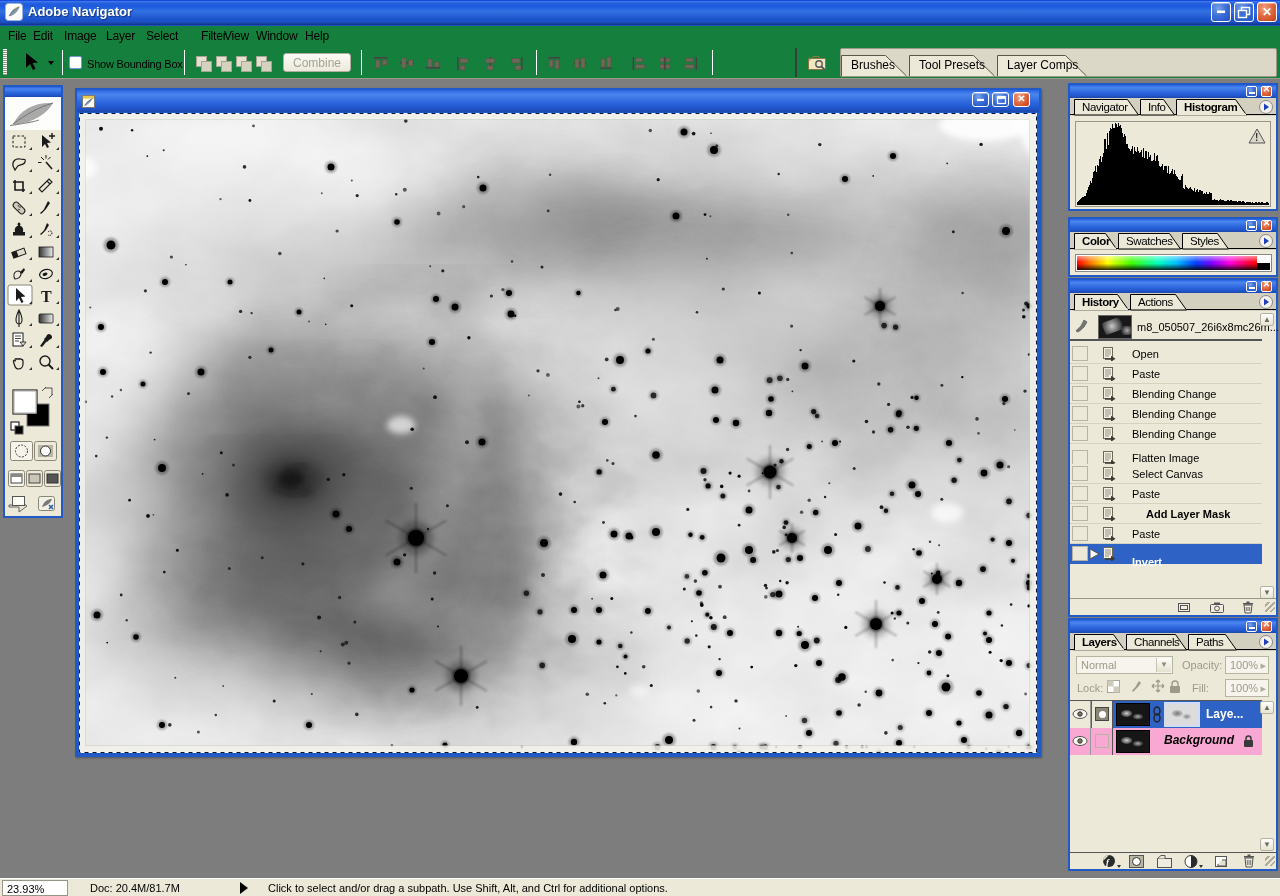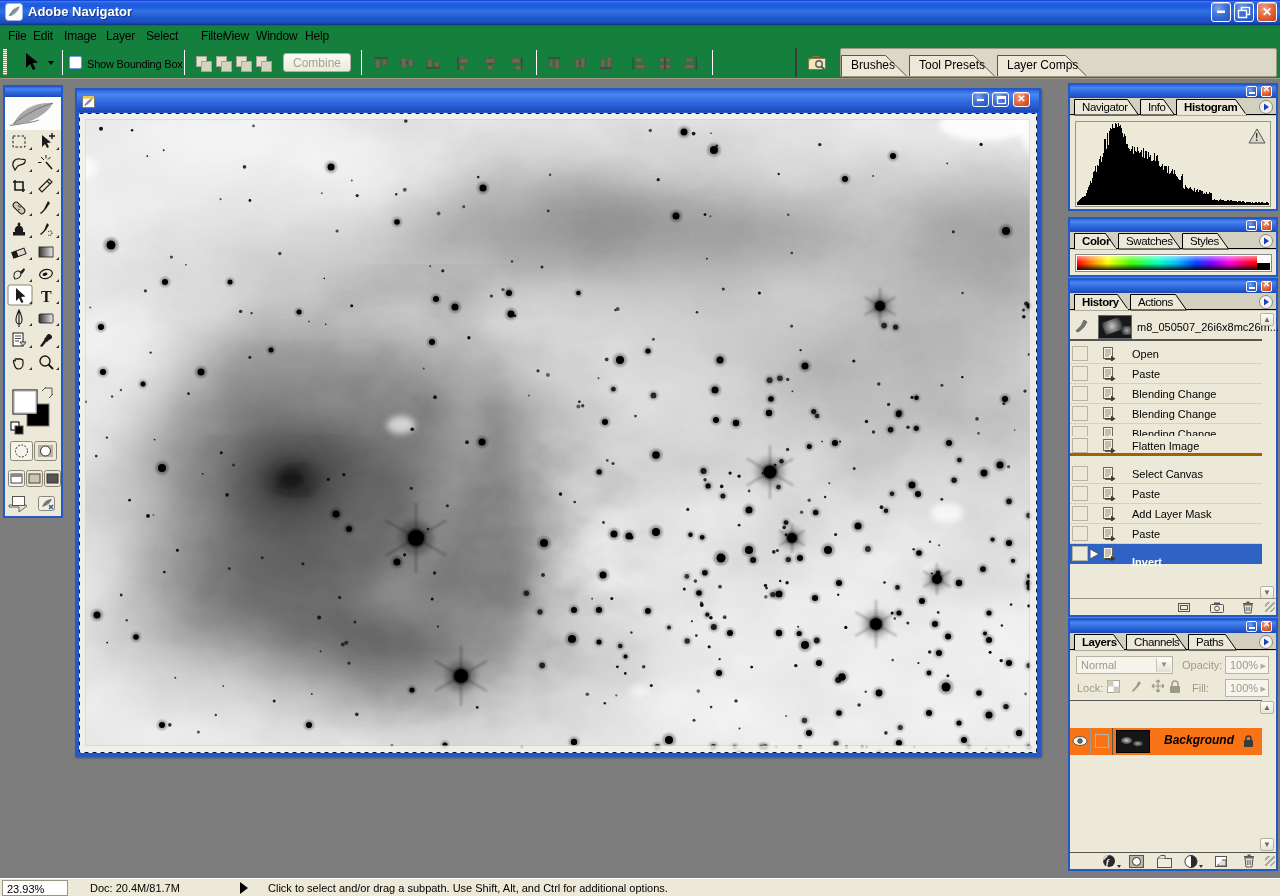--- a/index.html
+++ b/index.html
@@ -1259,21 +1259,21 @@
     </div>
     <div class="abs" style="left:0;top:144px;width:192px;height:20px;background:#ece9d8;border-bottom:1px solid #d6d2c0">
       <div class="abs" style="left:2px;top:2px;width:16px;height:15px;background:#ece9d8;border:1px solid #b8b4a2"></div>
       <div class="abs" style="left:31px;top:2px;width:17px;height:15px"><svg width="17" height="15" viewBox="0 0 17 15">
           <rect x="2.5" y="1.5" width="9" height="11" fill="#f4f1e4" stroke="#6b6857"></rect>
           <path d="M4 4 h6 M4 6 h6 M4 8 h6 M4 10 h4" stroke="#8a8775" stroke-width="0.9"></path>
           <path d="M4 12.2 L10 12.2 L10 9.8 L14.5 12.8 L10 15.8 L10 13.8 L4 13.8 Z" fill="#3b3b33"></path>
         </svg></div>
       <div class="abs" style="left:62px;top:4px;font-size:11px;color:#000;font-weight:normal">Blending Change</div>
     </div>
-    <div class="abs" style="left:0;top:156px;width:192px;height:20px;background:#ece9d8;border-bottom:3px solid #a16207">
+    <div class="abs" style="left:0;top:168px;width:192px;height:20px;background:#ece9d8;border-bottom:3px solid #a16207">
       <div class="abs" style="left:2px;top:2px;width:16px;height:15px;background:#ece9d8;border:1px solid #b8b4a2"></div>
       <div class="abs" style="left:31px;top:2px;width:17px;height:15px"><svg width="17" height="15" viewBox="0 0 17 15">
           <rect x="2.5" y="1.5" width="9" height="11" fill="#f4f1e4" stroke="#6b6857"></rect>
           <path d="M4 4 h6 M4 6 h6 M4 8 h6 M4 10 h4" stroke="#8a8775" stroke-width="0.9"></path>
           <path d="M4 12.2 L10 12.2 L10 9.8 L14.5 12.8 L10 15.8 L10 13.8 L4 13.8 Z" fill="#3b3b33"></path>
         </svg></div>
       <div class="abs" style="left:62px;top:4px;font-size:11px;color:#000;font-weight:normal">Flatten Image</div>
     </div>
     <div class="abs" style="left:0;top:184px;width:192px;height:20px;background:#ece9d8;border-bottom:1px solid #d6d2c0">
       <div class="abs" style="left:2px;top:2px;width:16px;height:15px;background:#ece9d8;border:1px solid #b8b4a2"></div>
@@ -1293,21 +1293,21 @@
         </svg></div>
       <div class="abs" style="left:62px;top:4px;font-size:11px;color:#000;font-weight:normal">Paste</div>
     </div>
     <div class="abs" style="left:0;top:224px;width:192px;height:20px;background:#ece9d8;border-bottom:1px solid #d6d2c0">
       <div class="abs" style="left:2px;top:2px;width:16px;height:15px;background:#ece9d8;border:1px solid #b8b4a2"></div>
       <div class="abs" style="left:31px;top:2px;width:17px;height:15px"><svg width="17" height="15" viewBox="0 0 17 15">
           <rect x="2.5" y="1.5" width="9" height="11" fill="#f4f1e4" stroke="#6b6857"></rect>
           <path d="M4 4 h6 M4 6 h6 M4 8 h6 M4 10 h4" stroke="#8a8775" stroke-width="0.9"></path>
           <path d="M4 12.2 L10 12.2 L10 9.8 L14.5 12.8 L10 15.8 L10 13.8 L4 13.8 Z" fill="#3b3b33"></path>
         </svg></div>
-      <div class="abs" style="left:62px;top:4px;font-size:11px;color:#000;font-weight:normal">Add Layer Mask</div>
+      <div class="abs" style="left:76px;top:4px;font-size:11px;color:#000;font-weight:bold">Add Layer Mask</div>
     </div>
     <div class="abs" style="left:0;top:244px;width:192px;height:20px;background:#ece9d8;border-bottom:1px solid #d6d2c0">
       <div class="abs" style="left:2px;top:2px;width:16px;height:15px;background:#ece9d8;border:1px solid #b8b4a2"></div>
       <div class="abs" style="left:31px;top:2px;width:17px;height:15px"><svg width="17" height="15" viewBox="0 0 17 15">
           <rect x="2.5" y="1.5" width="9" height="11" fill="#f4f1e4" stroke="#6b6857"></rect>
           <path d="M4 4 h6 M4 6 h6 M4 8 h6 M4 10 h4" stroke="#8a8775" stroke-width="0.9"></path>
           <path d="M4 12.2 L10 12.2 L10 9.8 L14.5 12.8 L10 15.8 L10 13.8 L4 13.8 Z" fill="#3b3b33"></path>
         </svg></div>
       <div class="abs" style="left:62px;top:4px;font-size:11px;color:#000;font-weight:normal">Paste</div>
     </div>
@@ -1373,21 +1373,41 @@
 <rect x="1.5" y="2.5" width="12" height="12" fill="#fff" stroke="#aaa594"></rect>
 <path d="M1.5 2.5 h6 v6 h-6 Z M7.5 8.5 h6 v6 h-6 Z" fill="#cfcbba"></path>
 <path d="M26 13 C28 10,30 9,31 6 L33 3 L35 5 L32 9 C30 11,29 12,27 14 Z" fill="#9d9a8a"></path>
 <path d="M52 2 v12 M46 8 h12 M52 2 l-2 2 M52 2 l2 2 M52 14 l-2 -2 M52 14 l2 -2 M46 8 l2 -2 M46 8 l2 2 M58 8 l-2 -2 M58 8 l-2 2" stroke="#9d9a8a" stroke-width="1.2" fill="none"></path>
 <rect x="64" y="8" width="10" height="7" rx="1" fill="#9d9a8a"></rect>
       <path d="M66 8 v-2 a3 3 0 0 1 6 0 v2" fill="none" stroke="#9d9a8a" stroke-width="1.4"></path>
     </svg>
     <div class="abs gray" style="left:122px;top:62px;font-size:11px">Fill:</div>
     <div class="abs" style="left:155px;top:59px;width:44px;height:18px;background:#f6f4ec;border:1px solid #b8b4a2;color:#9d9a8a;padding:2px 4px;font-size:11px">100%<span class="abs" style="right:2px;top:2px;color:#b0ac9a">▸</span></div>
     <div class="abs" style="left:0;top:80px;width:192px;height:54px;border-top:1px solid #555;border-bottom:1px solid #888">
-      <div class="abs" style="left:0;top:27px;width:192px;height:27px;background:#f97316">
+      <div class="abs" style="left:0;top:0;width:192px;height:27px;background:#2e63c5">
+        <div class="abs" style="left:0;top:0;width:21px;height:27px;background:#ece9d8;border-right:1px solid #999">
+          <svg width="16" height="10" style="position:absolute;left:2px;top:8px">
+            <ellipse cx="8" cy="5" rx="7" ry="4.5" fill="#f8f6ee" stroke="#555"></ellipse>
+            <circle cx="8" cy="5" r="2.2" fill="#7a7664" stroke="#333"></circle>
+          </svg>
+        </div>
+        <div class="abs" style="left:22px;top:0;width:21px;height:27px;background:#ece9d8;border-right:1px solid #555">
+          <div class="abs" style="left:3px;top:6px;width:14px;height:14px;background:#8a8675;border:1px solid #444">
+            <div class="abs" style="left:3px;top:3px;width:7px;height:7px;background:#fff;border-radius:50%"></div>
+          </div>
+        </div>
+        <div class="abs" style="left:46px;top:2px;width:34px;height:23px;border:1px solid #000;background:#161616;background-image:radial-gradient(8px 5px at 30% 45%,#cfcfcf,#555 60%,transparent 75%),radial-gradient(7px 4px at 65% 60%,#aaa,#444 60%,transparent 80%)"></div>
+        <svg class="abs" style="left:82px;top:5px" width="10" height="17">
+          <ellipse cx="5" cy="5" rx="3" ry="4" fill="none" stroke="#222" stroke-width="1.4"></ellipse>
+          <ellipse cx="5" cy="12" rx="3" ry="4" fill="none" stroke="#222" stroke-width="1.4"></ellipse>
+        </svg>
+        <div class="abs" style="left:94px;top:1px;width:36px;height:25px;border:2px solid #cfdcf4;background:#dcdcdc;background-image:radial-gradient(8px 5px at 35% 45%,#777,#bbb 60%,transparent 75%),radial-gradient(6px 4px at 65% 60%,#888,transparent 80%)"></div>
+        <div class="abs" style="left:136px;top:6px;color:#fff;font-weight:bold;font-size:12px">Laye...</div>
+      </div>
+      <div class="abs" style="left:0;top:27px;width:192px;height:27px;background:#f9a8d4">
         <div class="abs" style="left:0;top:0;width:21px;height:27px;border-right:1px solid #999">
           <svg width="16" height="10" style="position:absolute;left:2px;top:8px">
             <ellipse cx="8" cy="5" rx="7" ry="4.5" fill="#f8f6ee" stroke="#555"></ellipse>
             <circle cx="8" cy="5" r="2.2" fill="#7a7664" stroke="#333"></circle>
           </svg>
         </div>
         <div class="abs" style="left:22px;top:0;width:21px;height:27px;border-right:1px solid #555">
           <div class="abs" style="left:3px;top:6px;width:14px;height:14px;border:1px solid #b8b4a2"></div>
         </div>
         <div class="abs" style="left:46px;top:2px;width:34px;height:23px;border:1px solid #000;background:#161616;background-image:radial-gradient(8px 5px at 30% 45%,#cfcfcf,#555 60%,transparent 75%),radial-gradient(7px 4px at 65% 60%,#aaa,#444 60%,transparent 80%)"></div>

